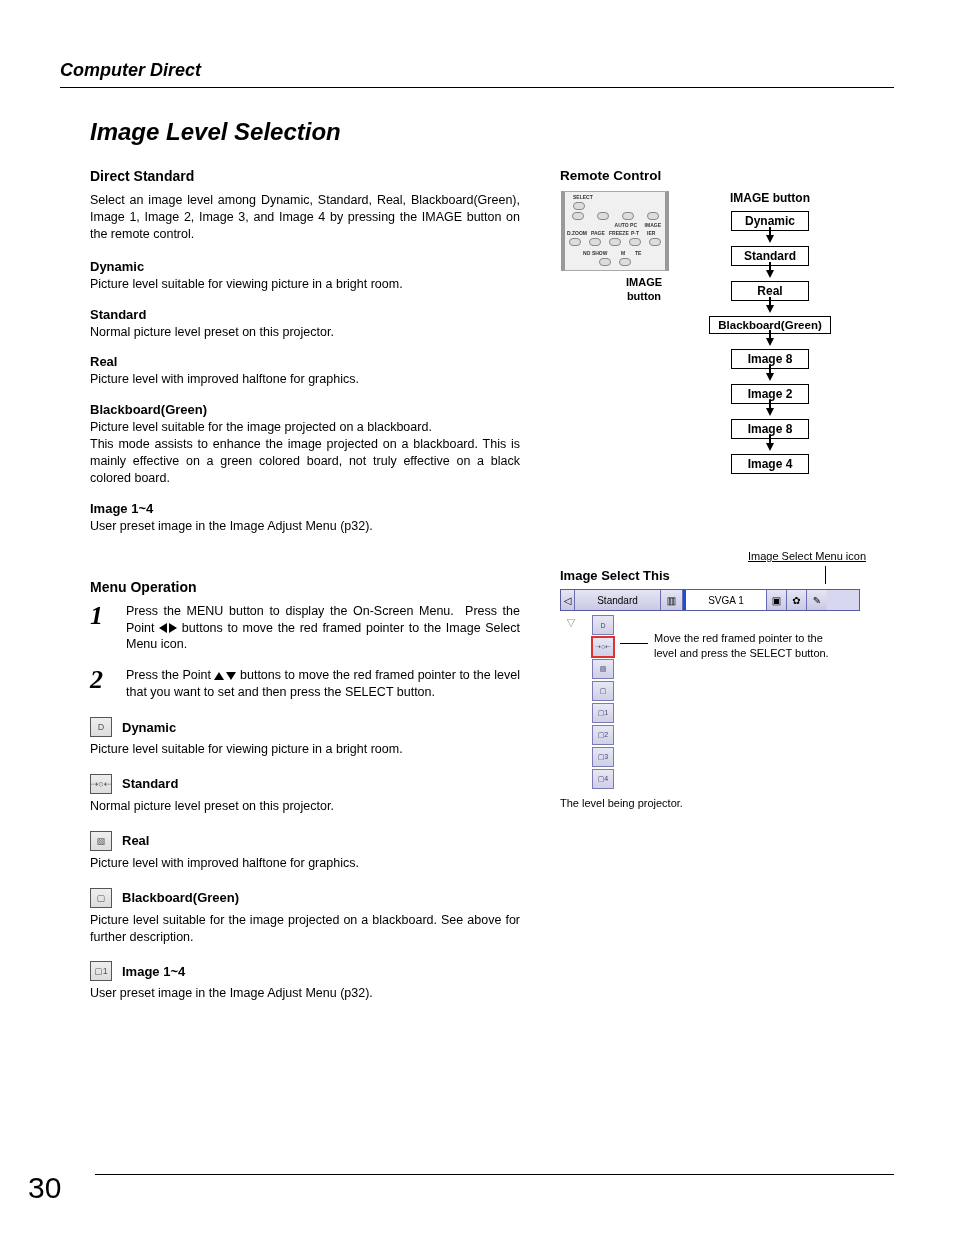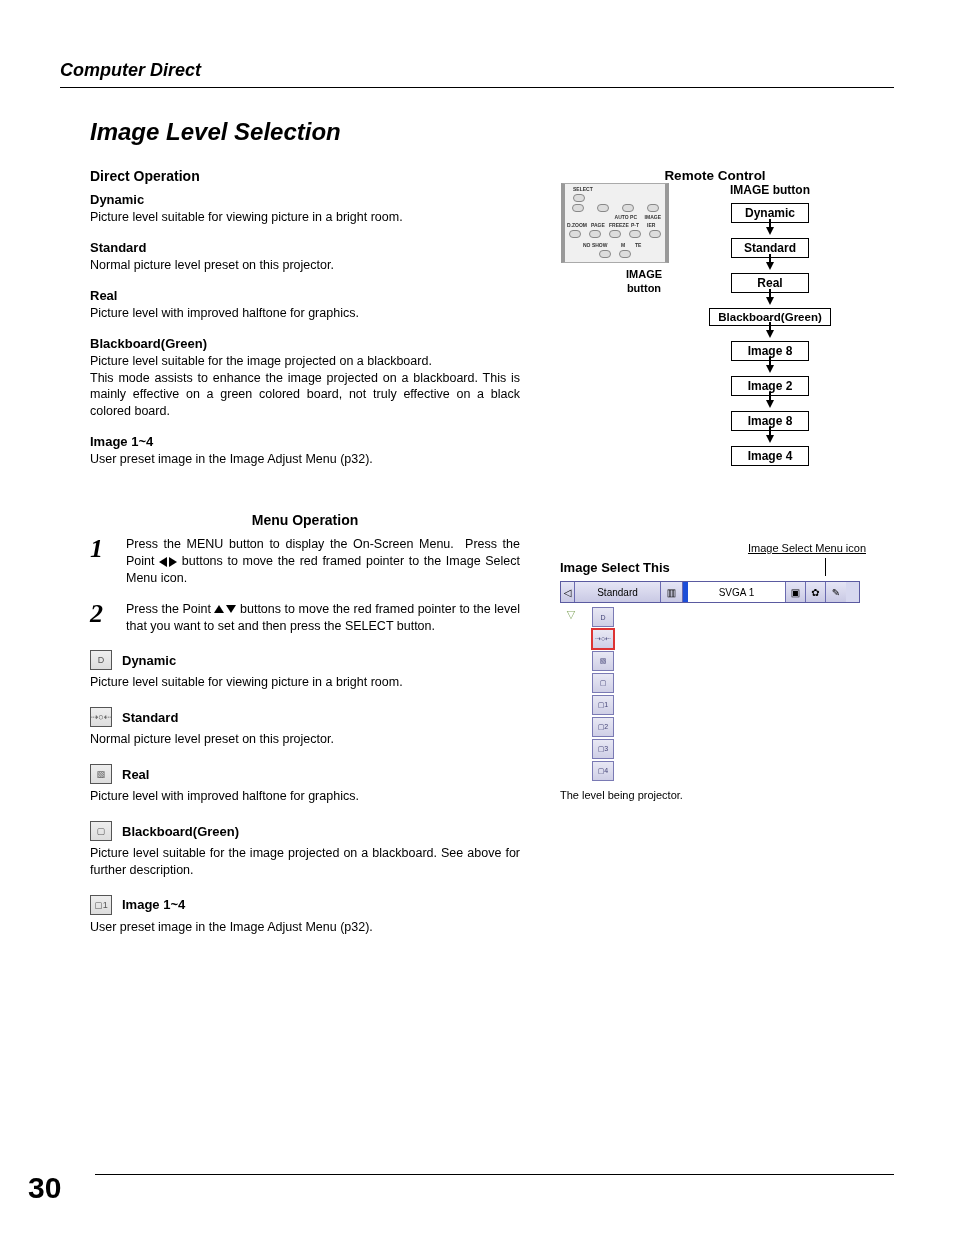--- a/index.html
+++ b/index.html
@@ -53,21 +53,21 @@
     font-size: 13px;
     font-weight: bold;
     margin-bottom: 2px;
   }
   .sub-para {
     font-size: 12.5px;
     line-height: 1.35;
     text-align: justify;
     margin-bottom: 14px;
   }
-  .menu-op { margin-top: 44px; text-align: center; }
+  .menu-op { margin-top: 44px; }
   .step {
     display: flex;
     gap: 14px;
     margin-bottom: 14px;
   }
   .step-num {
     font-family: Georgia, 'Times New Roman', serif;
     font-size: 26px;
     font-style: italic;
     font-weight: bold;
@@ -108,21 +108,21 @@
     text-align: justify;
     margin-top: 4px;
     margin-bottom: 8px;
   }
 
   
   .rc-row { display: flex; gap: 30px; }
   .rc-heading {
     font-size: 13.5px;
     font-weight: bold;
-    text-align: center;
+    margin-bottom: 8px;
   }
   .remote-box {
     width: 110px;
     text-align: center;
   }
   .remote-img {
     width: 108px;
     height: 80px;
     border: 1px solid #aaa;
     border-left: 4px solid #999;
@@ -216,21 +216,21 @@
   }
   .menu-bar .mb-cell {
     height:100%;
     border-right:1px solid #6a6ab0;
     display:flex;align-items:center;justify-content:center;
     background: linear-gradient(#e5e5f5,#c9c9e4);
   }
   .mb-left-cap {width:14px;}
   .mb-standard {width:86px; font-family:Arial; font-size:10px;}
   .mb-icon {width:22px;}
-  .mb-svga {width:103px; border-left:5px solid #1d4ed8; background:#fff !important;}
+  .mb-svga {width:84px; border-left:3px solid #1d4ed8; background:#fff !important;}
   .mb-smicon {width:20px;}
   .menu-body {
     display:flex;
     margin-top:4px;
   }
   .menu-side {
     width:32px;
     display:flex;
     flex-direction:column;
     gap:2px;
@@ -272,21 +272,21 @@
   }
   .caption-below {
     font-size:11px;
     margin-top:8px;
   }
   .page-num {
     position: absolute;
     bottom: 30px;
     left: 28px;
     font-size: 30px;
-    font-weight: bold;
+    font-weight: normal;
   }
   .bottom-line {
     position:absolute;
     bottom:60px;
     left:95px;
     right:60px;
     border-top:1px solid #000;
   }
   .tri { display:inline-block; width:0;height:0;vertical-align:middle; }
   .tri-l { border-top:5px solid transparent;border-bottom:5px solid transparent;border-right:8px solid #000; margin-right:1px;}
@@ -298,21 +298,22 @@
 <body>
 
 <div class="header-title">Computer Direct</div>
 <hr class="hr-line">
 
 <div class="page-title">Image Level Selection</div>
 
 <div class="columns">
 
   <div class="left-col">
-    <div class="sec-heading">Direct Operation</div>
+    <div class="sec-heading">Direct Standard</div>
+    <div class="para">Select an image level among Dynamic, Standard, Real, Blackboard(Green), Image 1, Image 2, Image 3, and Image 4 by pressing the IMAGE button on the remote control.</div>
 
     <div class="sub-heading">Dynamic</div>
     <div class="sub-para">Picture level suitable for viewing picture in a bright room.</div>
 
     <div class="sub-heading">Standard</div>
     <div class="sub-para">Normal picture level preset on this projector.</div>
 
     <div class="sub-heading">Real</div>
     <div class="sub-para">Picture level with improved halftone for graphics.</div>
 
@@ -448,20 +449,24 @@
         <div class="menu-icons">
           <div class="mi">D</div>
           <div class="mi sel">⇢○⇠</div>
           <div class="mi">▧</div>
           <div class="mi">▢</div>
           <div class="mi">▢1</div>
           <div class="mi">▢2</div>
           <div class="mi">▢3</div>
           <div class="mi">▢4</div>
         </div>
+        <div class="pointer-line">
+          <div class="hl"></div>
+          <div class="pointer-text">Move the red framed pointer to the level and press the SELECT button.</div>
+        </div>
       </div>
       <div class="caption-below">The level being projector.</div>
     </div>
   </div>
 </div>
 
 <div class="bottom-line"></div>
 <div class="page-num">30</div>
 
 </body></html>

